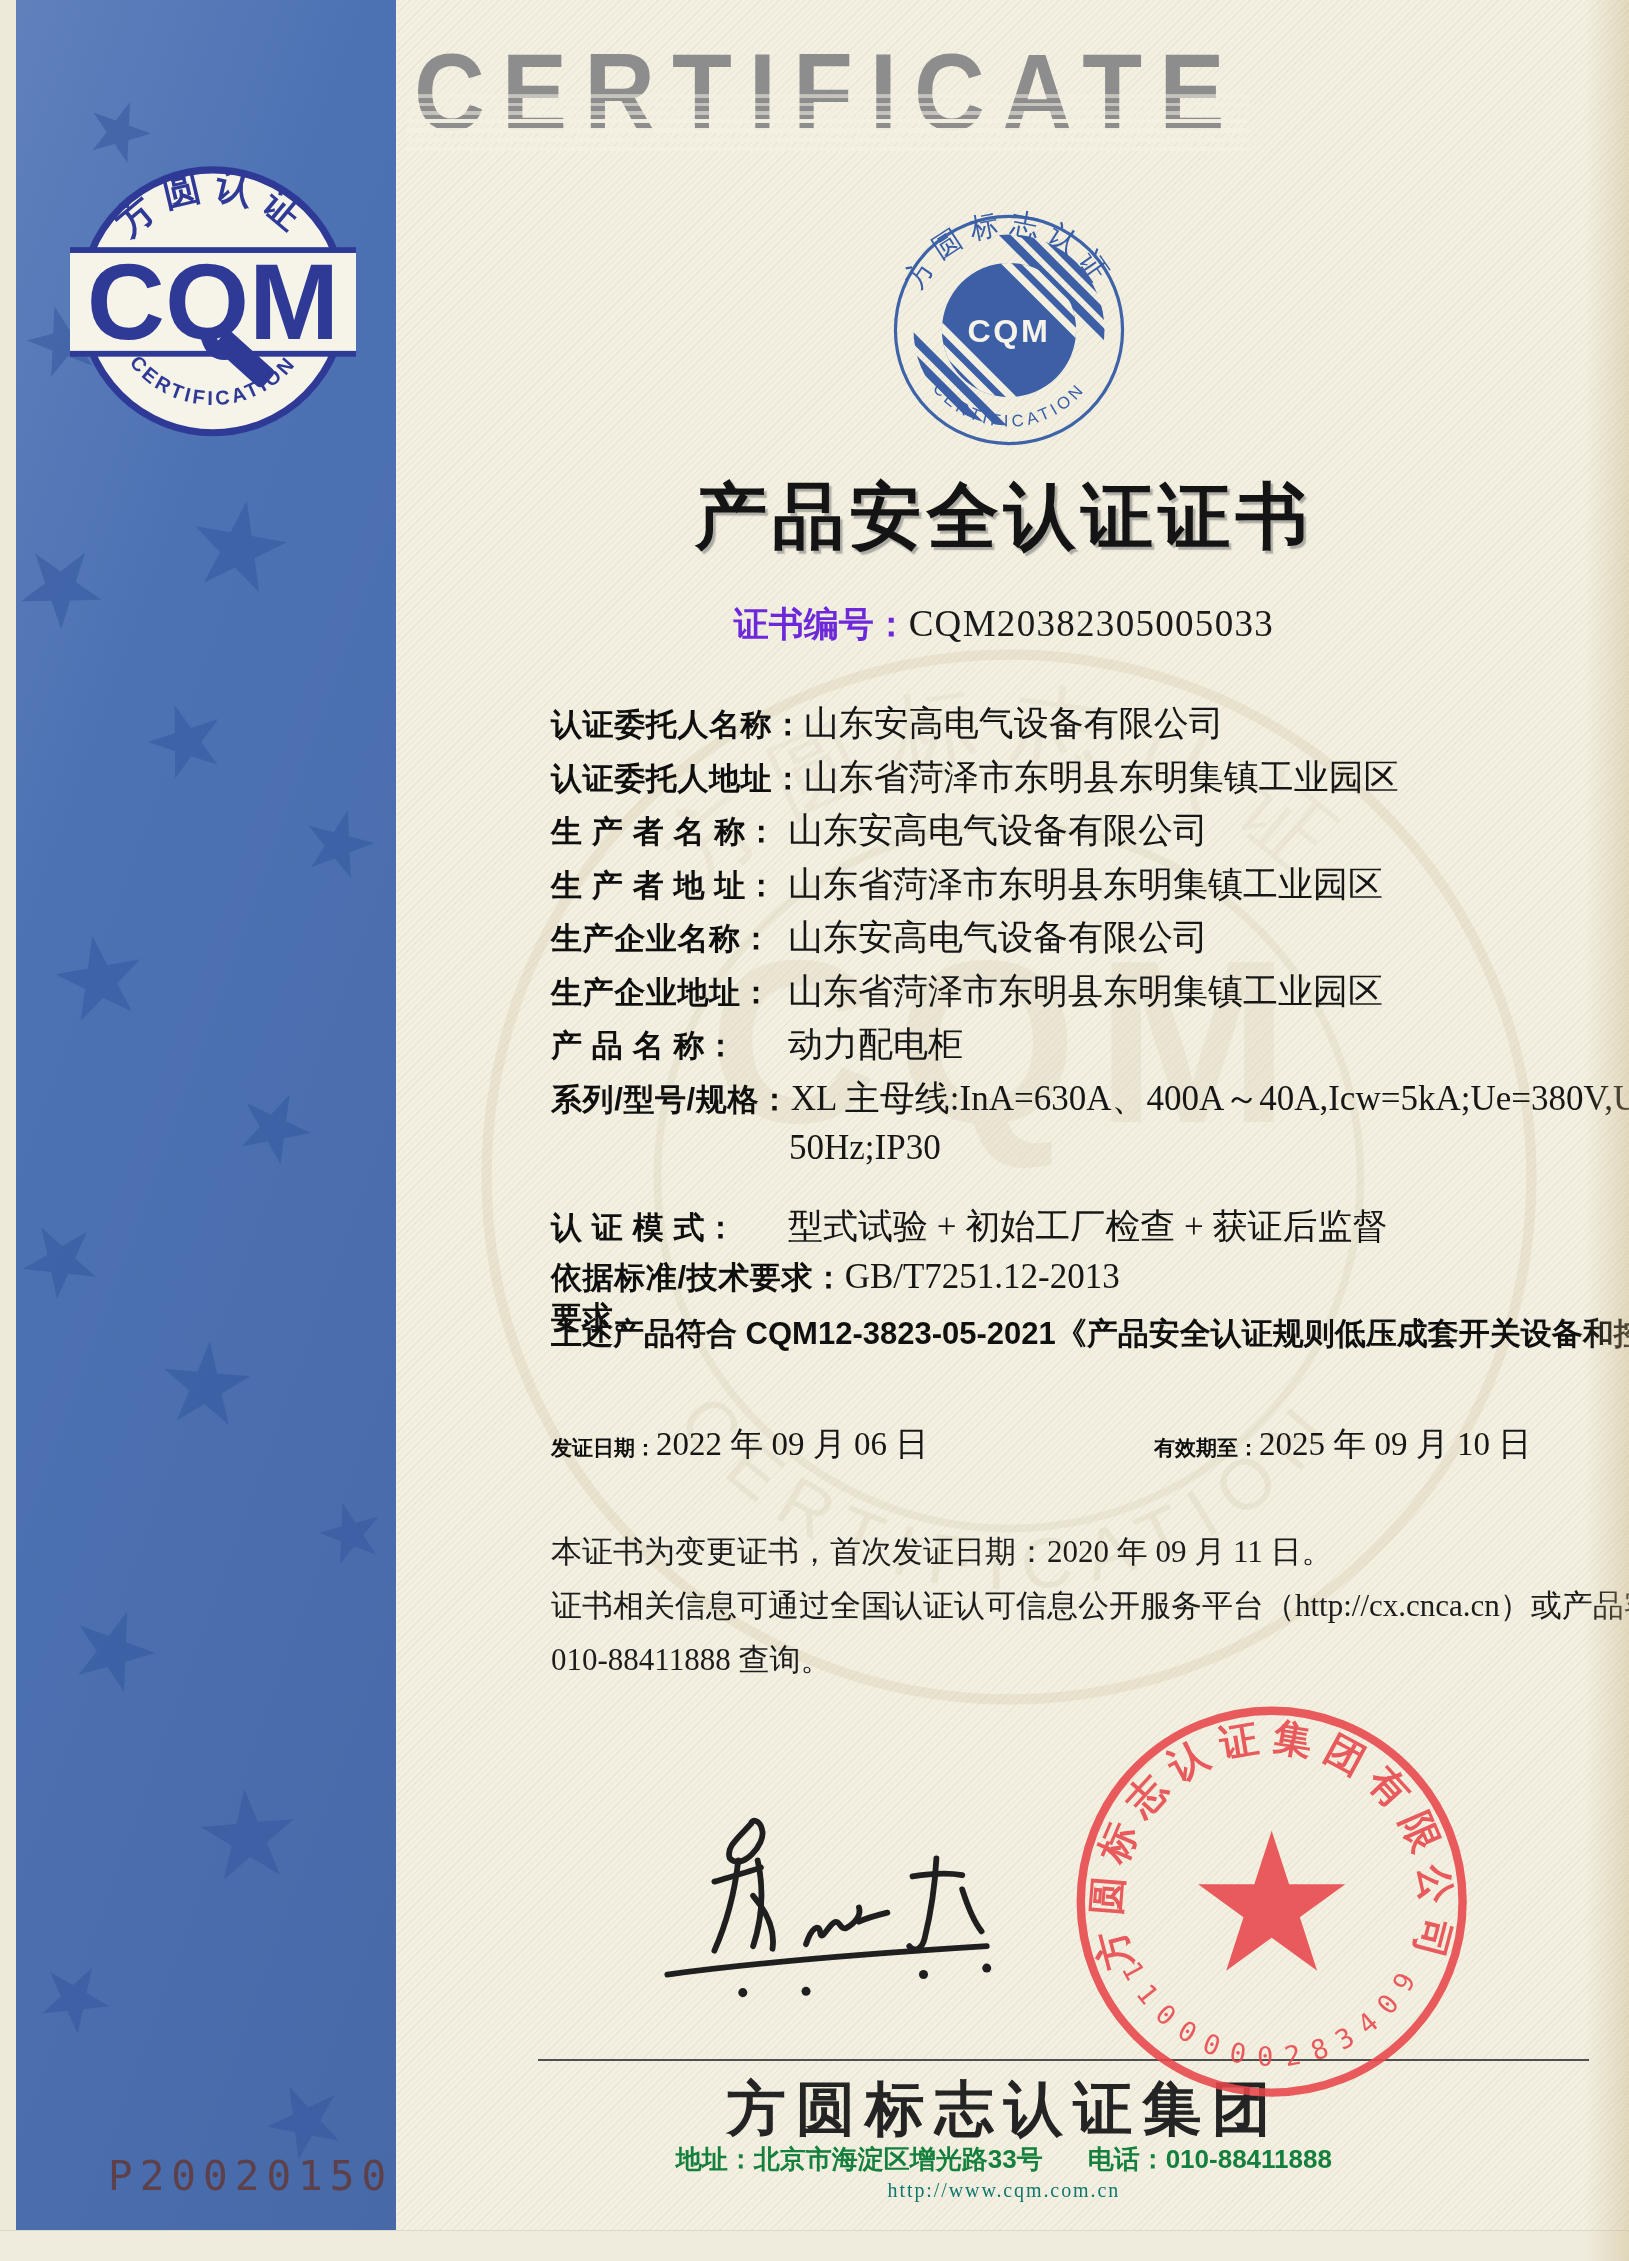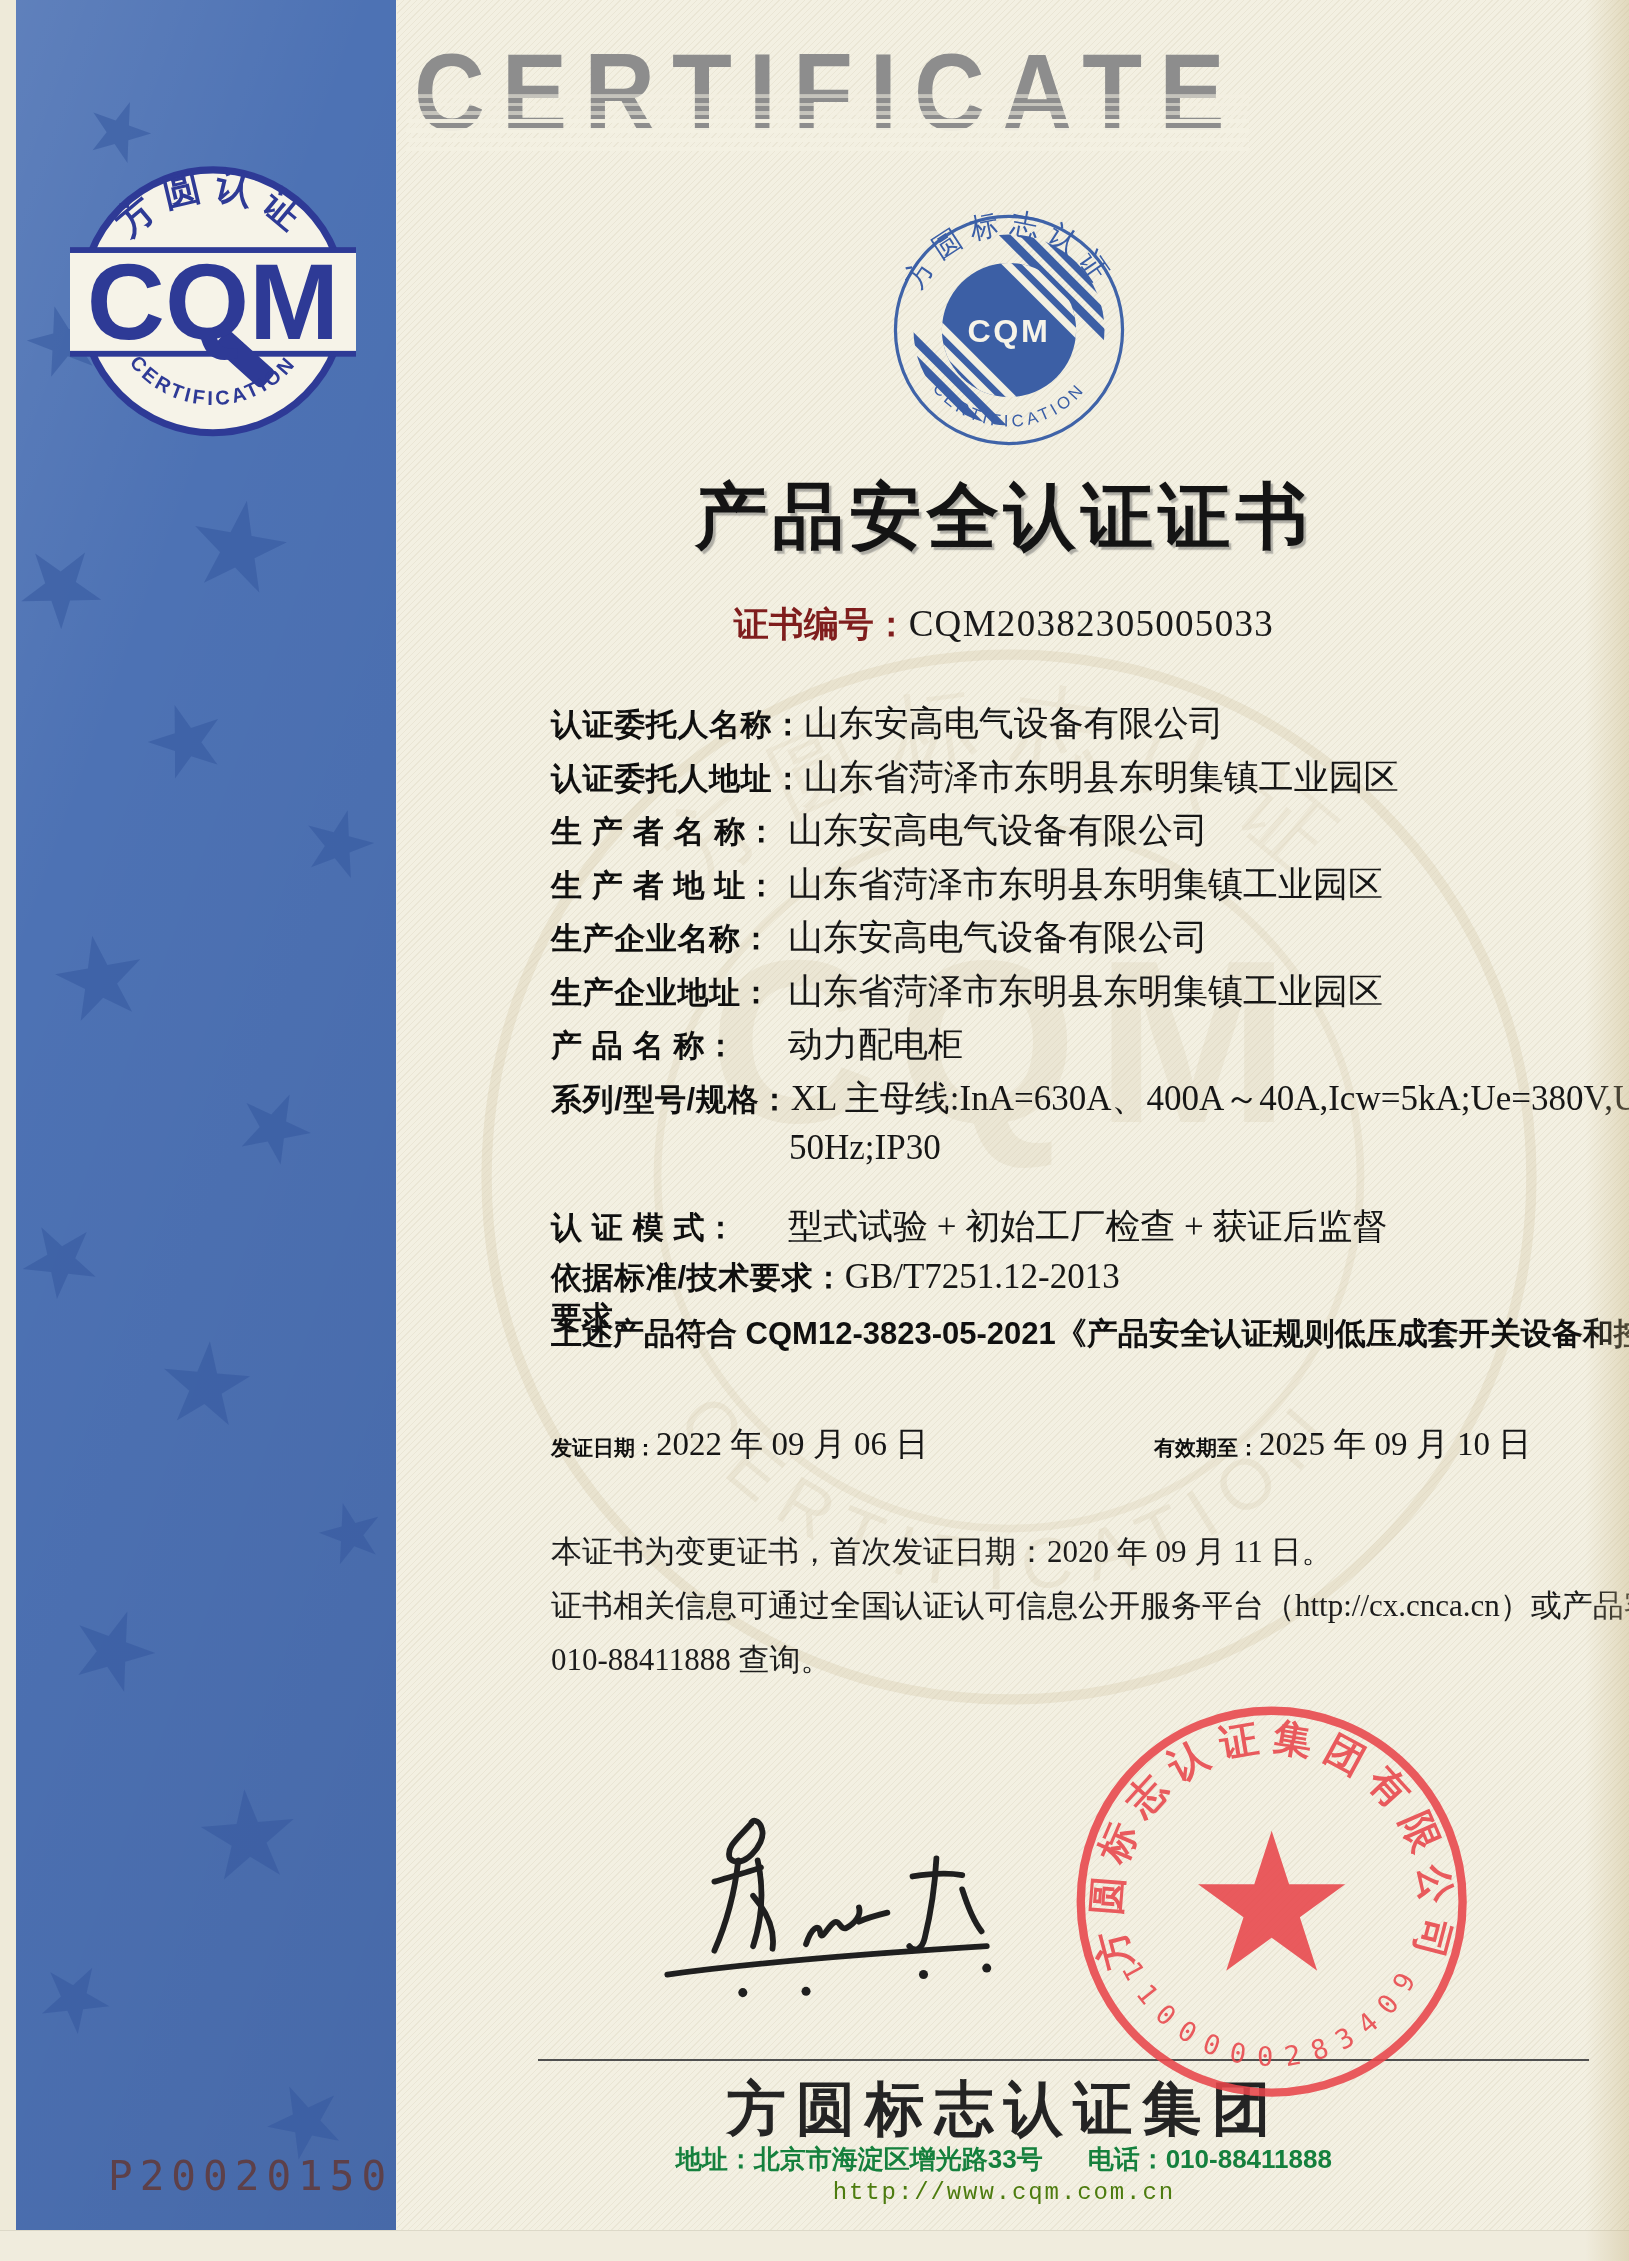--- a/index.html
+++ b/index.html
@@ -30,21 +30,21 @@
   .logo-left{left:70px;top:153px;z-index:3;}
   .logo-center{left:889px;top:210px;z-index:3;}
   .watermark{left:464px;top:632px;z-index:1;opacity:.55;pointer-events:none;}
   .signature-svg{left:606px;top:1799px;z-index:4;}
   .stamp-svg{left:1064px;top:1694px;z-index:6;}
 
   .title{position:absolute;left:397px;right:19.3px;top:469px;text-align:center;z-index:3;
         font-family:"Liberation Serif",serif;font-weight:900;font-size:72px;letter-spacing:5.2px;color:#141414;
         text-shadow:2.6px 3.2px 1.3px rgba(90,90,90,.45);}
   .certno{position:absolute;left:397px;right:19.3px;top:601px;text-align:center;z-index:3;font-size:0;}
-  .certno .cl{font-family:"Liberation Serif",serif;font-weight:700;font-size:35px;color:#7f1d1d;}
+  .certno .cl{font-family:"Liberation Serif",serif;font-weight:700;font-size:35px;color:#6d28d9;}
   .certno .cv{font-family:"Liberation Serif",serif;font-weight:400;font-size:37px;color:#1a1a1a;letter-spacing:1.3px;margin-top:44px;}
 
   .frow{position:absolute;left:551px;width:1016px;display:flex;align-items:baseline;z-index:3;}
   .flabel{font-family:"Liberation Sans",sans-serif;font-weight:700;font-size:31px;letter-spacing:0.6px;color:#0f0f0f;
         display:inline-block;min-width:237px;white-space:nowrap;flex:none;}
   .fvalue{font-family:"Liberation Serif",serif;font-weight:400;font-size:35px;color:#161616;white-space:nowrap;}
   .wrapline{position:absolute;left:789px;z-index:3;font-family:"Liberation Serif",serif;font-size:35px;color:#161616;}
   .comp{position:absolute;left:551px;z-index:3;font-family:"Liberation Sans",sans-serif;font-weight:700;
         font-size:31px;color:#101010;white-space:nowrap;}
   .note{position:absolute;left:551px;z-index:3;font-family:"Liberation Serif",serif;font-size:31px;color:#1c1c1c;white-space:nowrap;}
@@ -53,21 +53,21 @@
   .dvalue{font-family:"Liberation Serif",serif;font-size:33px;color:#161616;}
   .expiry{position:absolute;left:603px;top:0;white-space:nowrap;}
 
   .divider{position:absolute;left:538px;top:2059px;width:1051px;height:1.9px;background:#4f4f4f;z-index:3;}
   .footer-org{position:absolute;left:397px;right:19.3px;top:2070px;text-align:center;z-index:4;
         font-family:"Liberation Serif",serif;font-weight:900;font-size:59px;letter-spacing:10.3px;color:#242424;}
   .footer-addr{position:absolute;left:397px;right:19.3px;top:2142px;text-align:center;z-index:4;
         font-family:"Liberation Sans",sans-serif;font-weight:700;font-size:26px;color:#15803d;}
   .footer-addr .gap{display:inline-block;width:45px;}
   .footer-url{position:absolute;left:397px;right:19.3px;top:2179px;text-align:center;z-index:4;
-        font-family:Liberation Mono, monospace;font-size:24px;letter-spacing:1.9px;color:#4d7c0f;}
+        font-family:Liberation Serif, serif;font-size:20px;letter-spacing:1.9px;color:#0f766e;}
   .pnum{position:absolute;left:108px;top:2152px;z-index:4;
         font-family:"DejaVu Sans Mono",monospace;font-size:41px;letter-spacing:7px;color:#5d4049;text-align:right;}
 </style>
 </head>
 <body>
 
 <div class="page">
   <div class="texture"></div>
   <div class="left-margin"></div>
 

